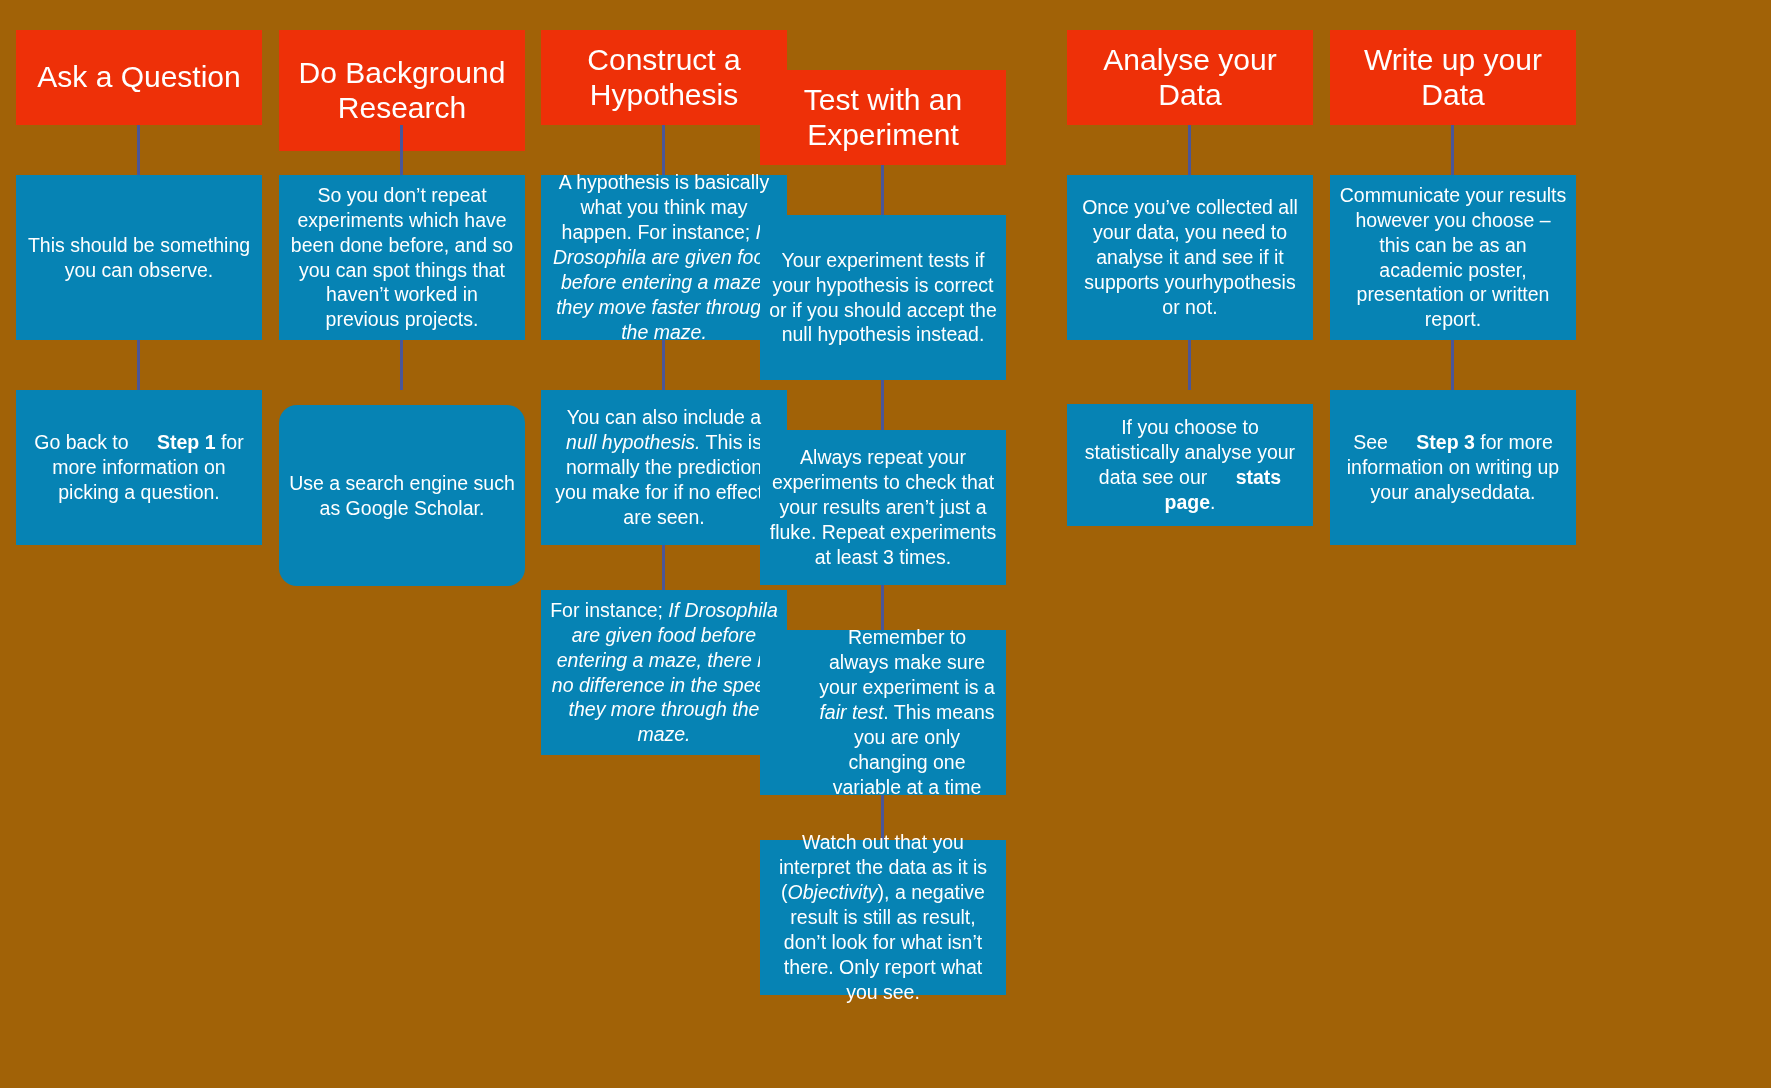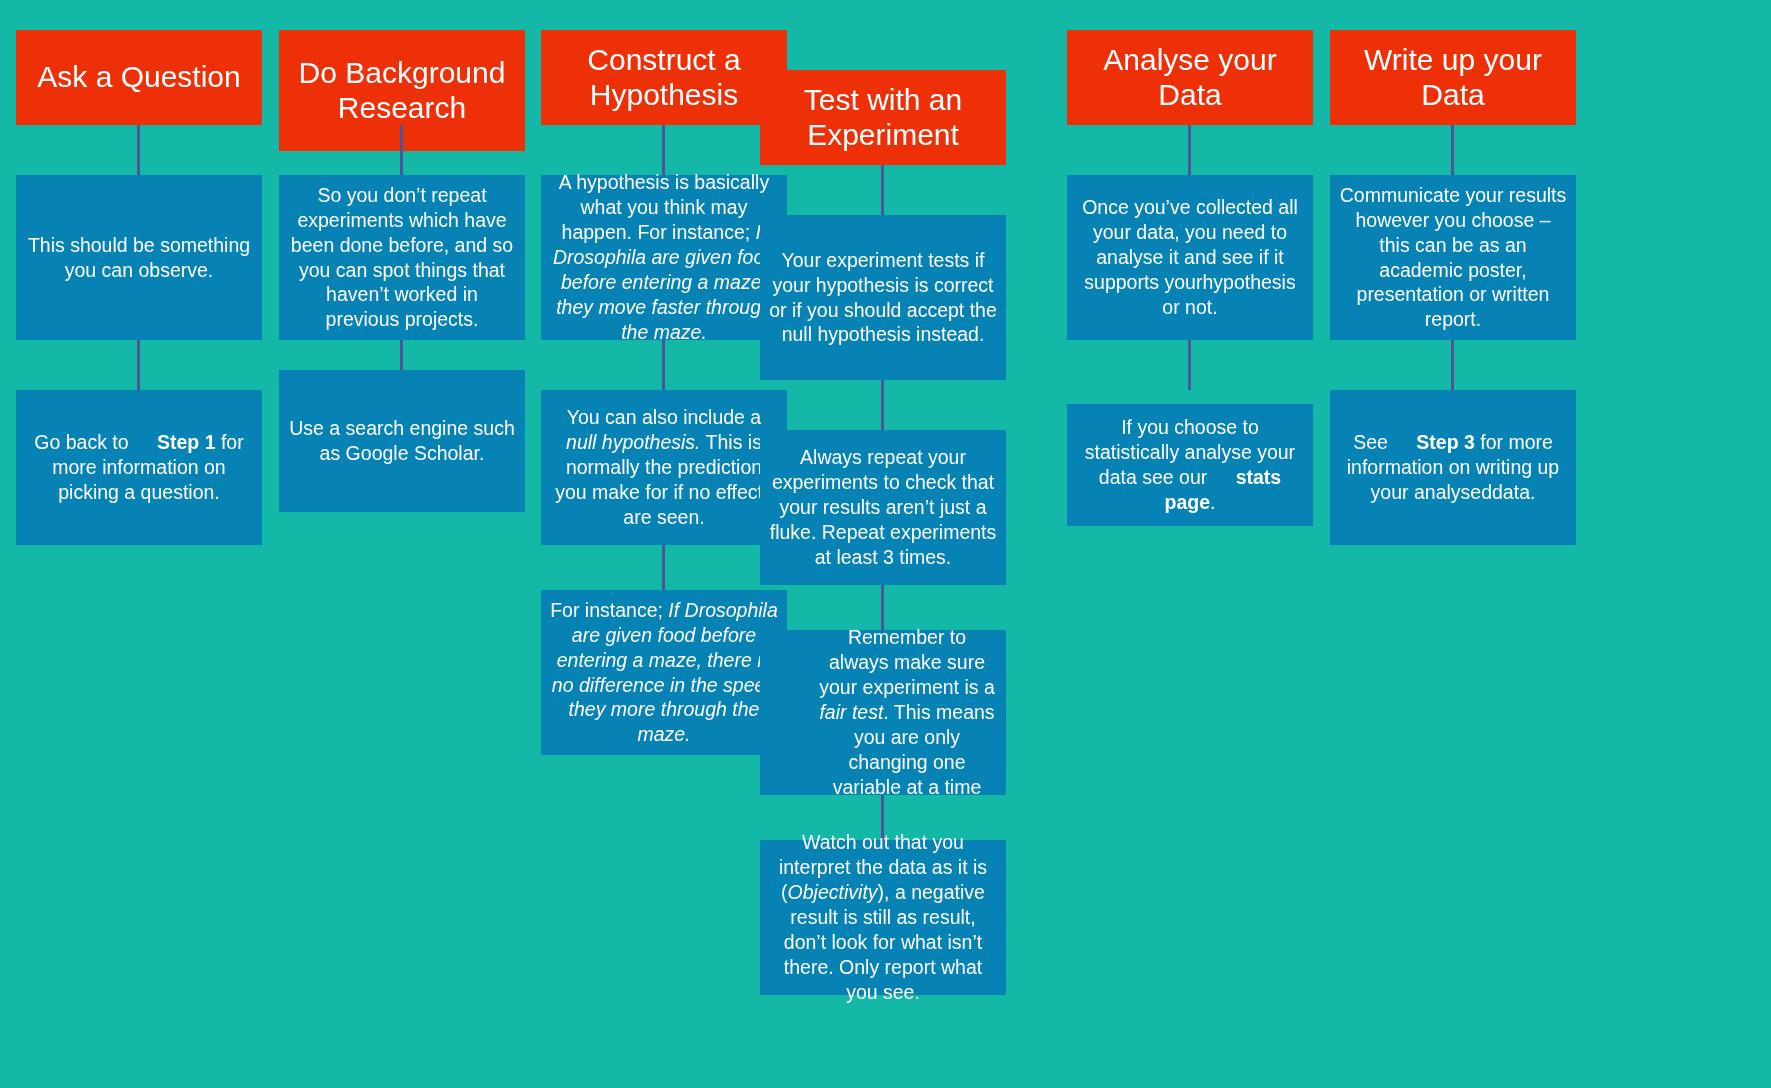--- a/index.html
+++ b/index.html
@@ -11,21 +11,21 @@
   body {
     font-family: "Liberation Sans", sans-serif;
     width: 1771px;
     height: 1088px;
     overflow: hidden;
   }
   .canvas {
     position: relative;
     width: 1771px;
     height: 1088px;
-    background: #14b8a6;
+    background: #a16207;
   }
   .column {
     position: absolute;
     top: 0;
     width: 246px;
     height: 1088px;
   }
   .node {
     position: absolute;
     box-sizing: border-box;
@@ -89,21 +89,21 @@
 
   <div class="column" style="left:279px;">
     <div class="node header-node" style="top:30px;height:121px;">
       <div class="node-inner">Do Background Research</div>
     </div>
     <div class="connector" style="top:125px;height:50px;"></div>
     <div class="node body-node" style="top:175px;height:165px;">
       <div class="node-inner">So you don’t repeat experiments which have been done before, and so you can  spot things that haven’t worked in previous projects.</div>
     </div>
     <div class="connector" style="top:340px;height:50px;"></div>
-    <div class="node body-node" style="top:370px;height:142px;">
+    <div class="node body-node" style="top:405px;height:181px;border-radius:18px;">
       <div class="node-inner">Use a search engine such as Google Scholar.</div>
     </div>
   </div>
 
   <div class="column" style="left:541px;">
     <div class="node header-node" style="top:30px;height:95px;">
       <div class="node-inner">Construct a Hypothesis</div>
     </div>
     <div class="connector" style="top:125px;height:50px;"></div>
     <div class="node body-node" style="top:175px;height:165px;">

